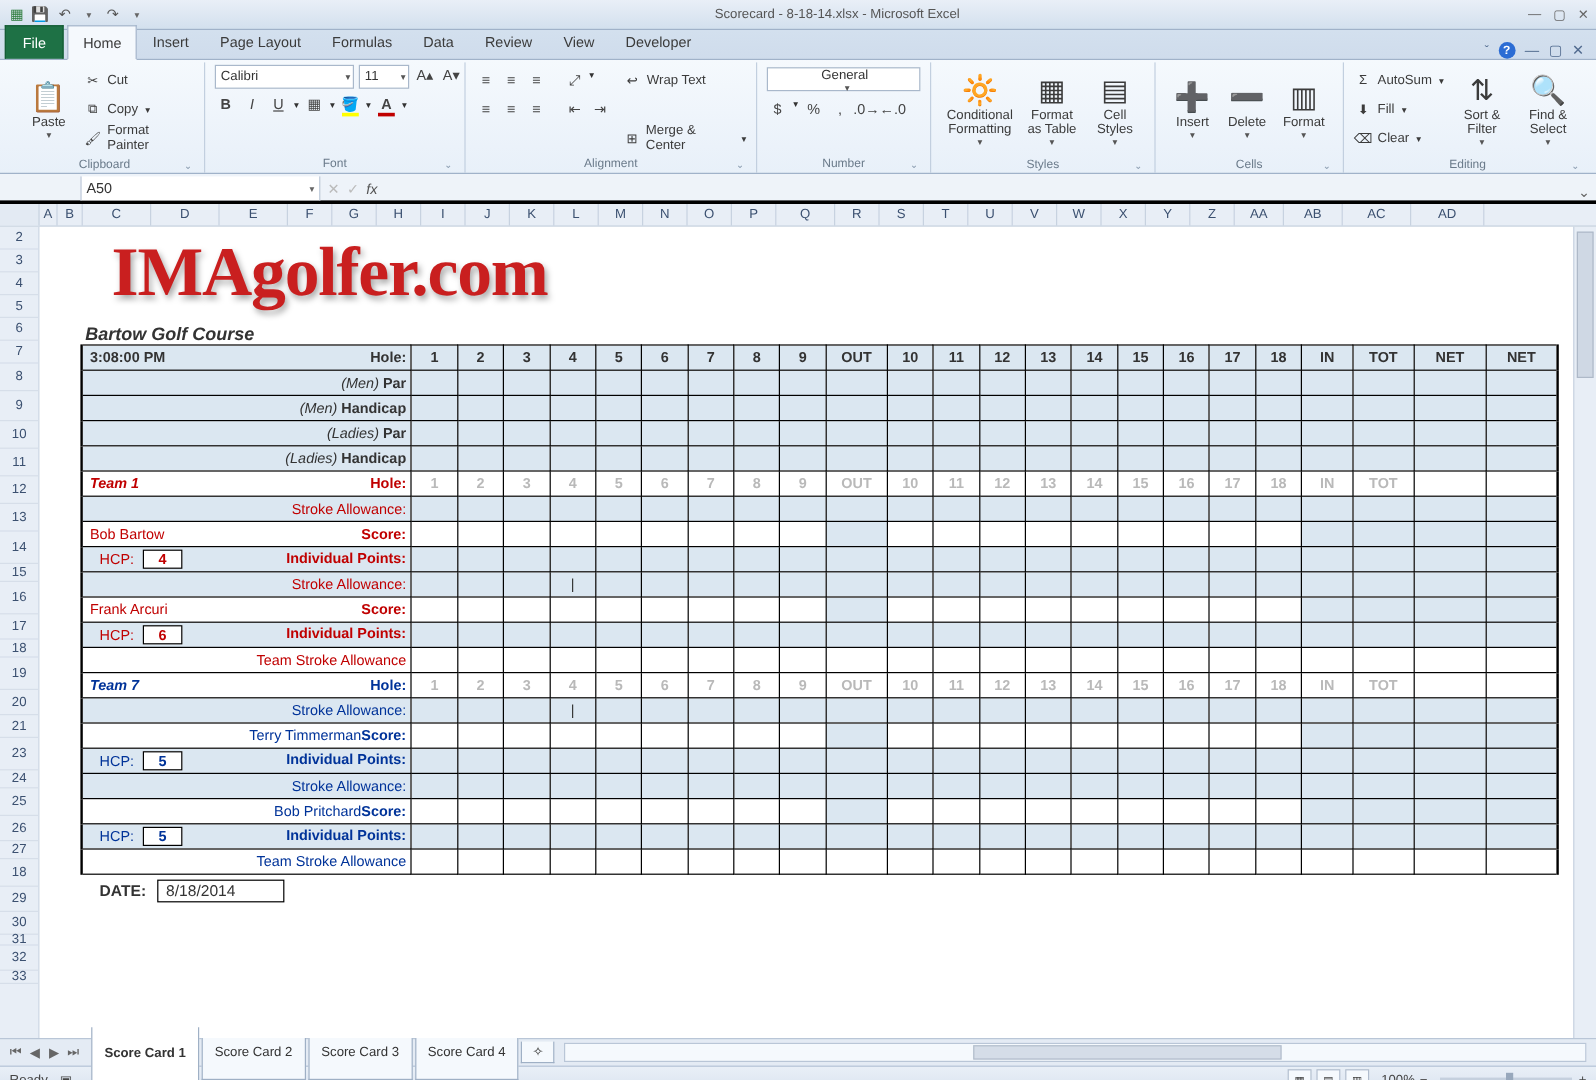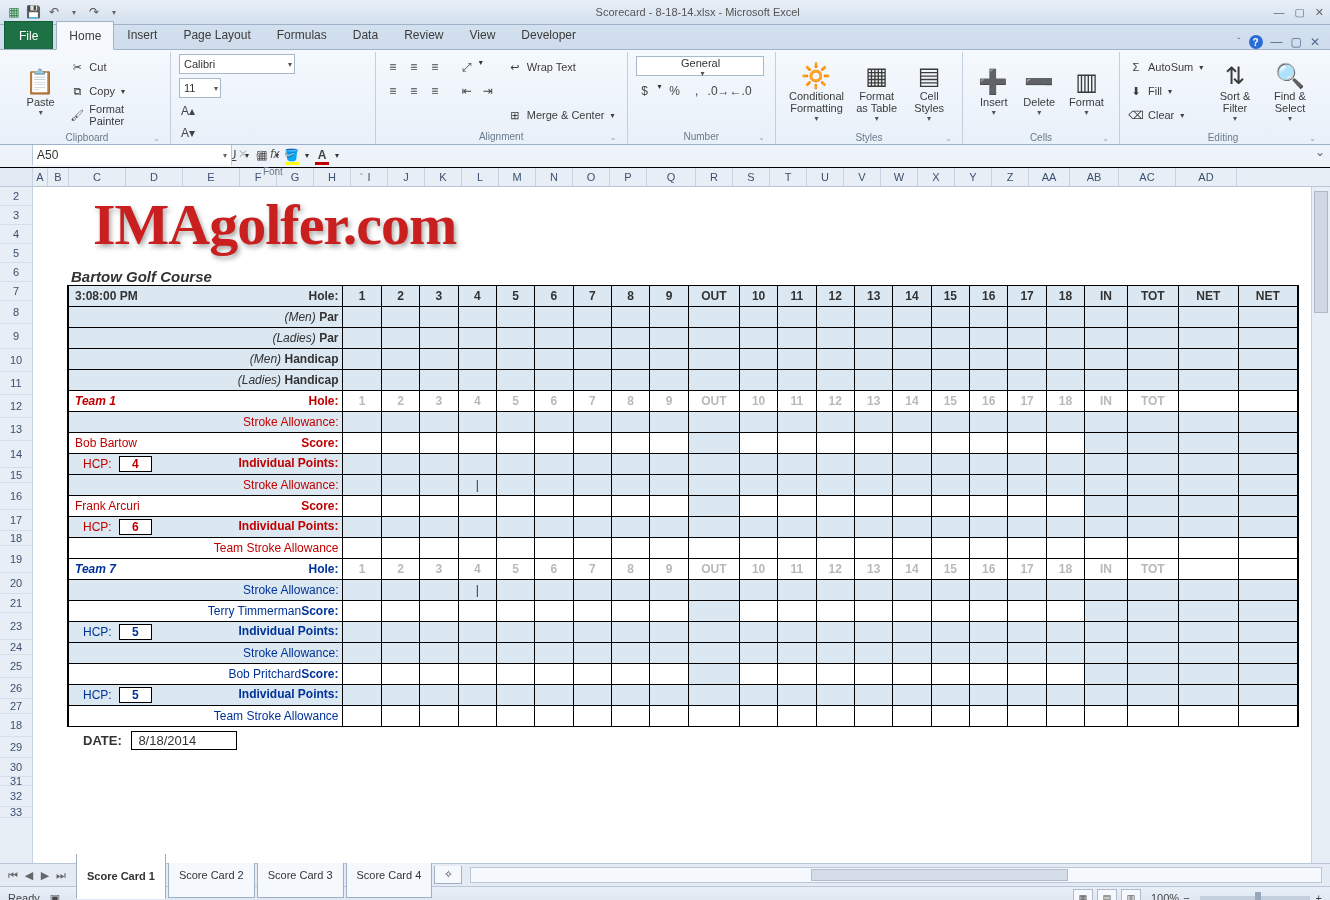--- a/index.html
+++ b/index.html
@@ -142,21 +142,21 @@
   .mini-select { border:1px solid #a9b8cb; background:#fff; height:18px; font-size:11px; padding:0 2px 0 4px; display:flex; align-items:center; justify-content:space-between; }
   .mini-select .chev { font-size:8px; color:#555; margin-left:4px; }
 
   .small-ico {
     width:18px; height:18px;display:inline-flex;align-items:center;justify-content:center;
     font-size:12px;color:#444;
   }
 
   
   .formula-bar {
-    height:22px;background:#eef3f9;border-bottom:1px solid #000000;display:flex;align-items:flex-start;
+    height:22px;background:#eef3f9;border-bottom:3px solid #000000;display:flex;align-items:flex-end;padding-left:35px;
   }
   .namebox {
     width:190px;border:1px solid #b9c6d7;border-top:none;border-bottom:none;background:#fff;
     height:20px;display:flex;align-items:center;padding:0 4px;margin-left:32px;
   }
   .namebox .chev{font-size:8px;margin-left:auto;color:#666;}
   .fx-area{display:flex;align-items:center;gap:6px;margin-left:6px;flex:1;}
   .fx-area .fx{font-style:italic;color:#555;}
   .fx-input{flex:1;height:18px;}
   .fbar-end{width:20px;text-align:center;color:#666;}
@@ -321,21 +321,21 @@
             <span class="ico">🖌</span>
             <span>Format Painter</span>
           </div>
       </div>
     </div>
     <div class="group-label">Clipboard</div>
   </div>
 
   <div class="group" style="width:200px;">
     <div class="group-body" style="flex-direction:column;gap:4px;">
-      <div style="display:flex;gap:4px;flex-direction:column;">
+      <div style="display:flex;gap:4px;">
         <div class="mini-select" style="width:108px;">
             <span>Calibri</span>
             <span class="chev">▾</span>
           </div>
         <div class="mini-select" style="width:34px;">
             <span>11</span>
             <span class="chev">▾</span>
           </div>
         <span class="small-ico">A▴</span>
         <span class="small-ico">A▾</span>
@@ -662,21 +662,21 @@
             <td class="lb"></td>
             <td class="lb"></td>
             <td class="lb"></td>
             <td class="lb"></td>
             <td class="lb"></td>
             <td class="lb"></td>
             <td class="lb"></td>
             <td class="lb thick-right"></td>
       </tr>
       <tr class="thin">
-            <td class="lab lb thick-left"><span class="it">(Ladies)</span> <b>Par</b></td>
+            <td class="lab lb thick-left"><span class="it">(Men)</span> <b>Handicap</b></td>
         <td class="lb"></td>
             <td class="lb"></td>
             <td class="lb"></td>
             <td class="lb"></td>
             <td class="lb"></td>
             <td class="lb"></td>
             <td class="lb"></td>
             <td class="lb"></td>
             <td class="lb"></td>
             <td class="lb"></td>
@@ -688,21 +688,21 @@
             <td class="lb"></td>
             <td class="lb"></td>
             <td class="lb"></td>
             <td class="lb"></td>
             <td class="lb"></td>
             <td class="lb"></td>
             <td class="lb"></td>
             <td class="lb thick-right"></td>
       </tr>
       <tr class="thin">
-            <td class="lab lb thick-left"><span class="it">(Men)</span> <b>Handicap</b></td>
+            <td class="lab lb thick-left"><span class="it">(Ladies)</span> <b>Par</b></td>
         <td class="lb"></td>
             <td class="lb"></td>
             <td class="lb"></td>
             <td class="lb"></td>
             <td class="lb"></td>
             <td class="lb"></td>
             <td class="lb"></td>
             <td class="lb"></td>
             <td class="lb"></td>
             <td class="lb"></td>

